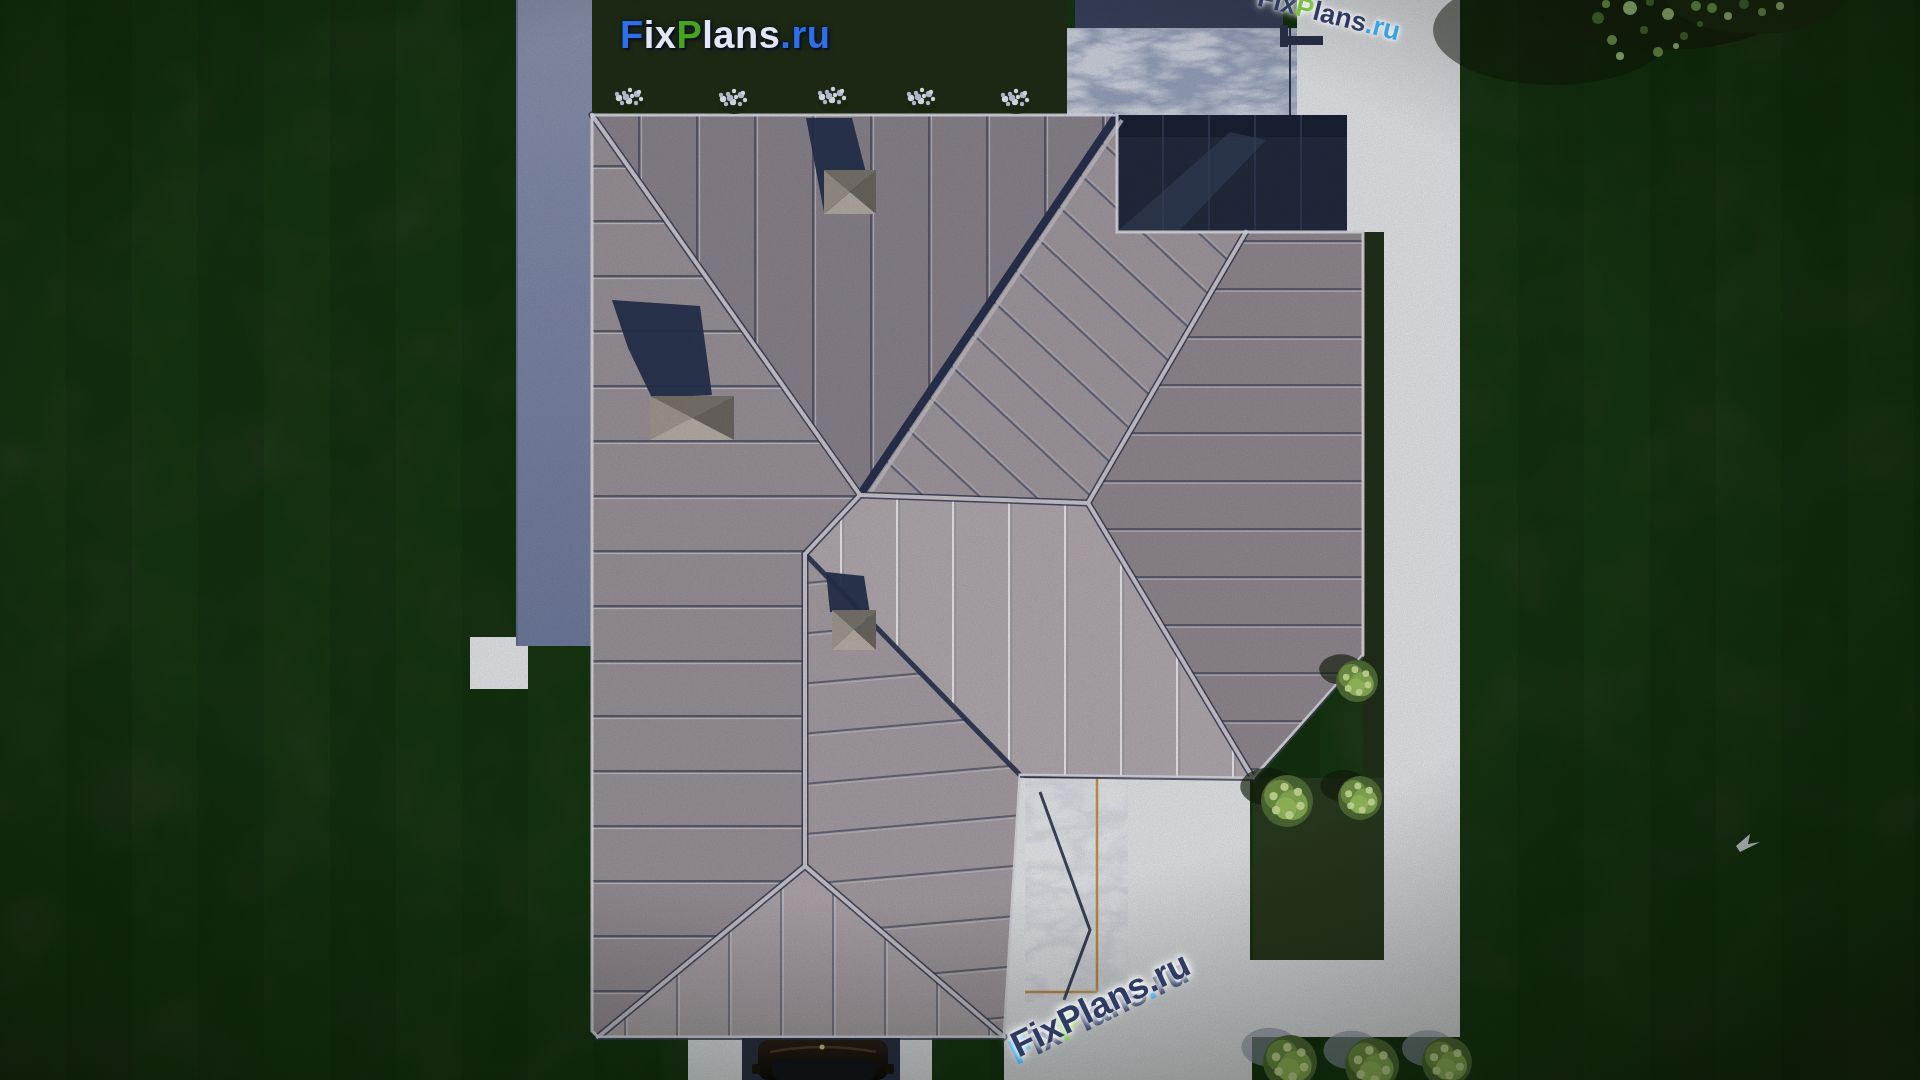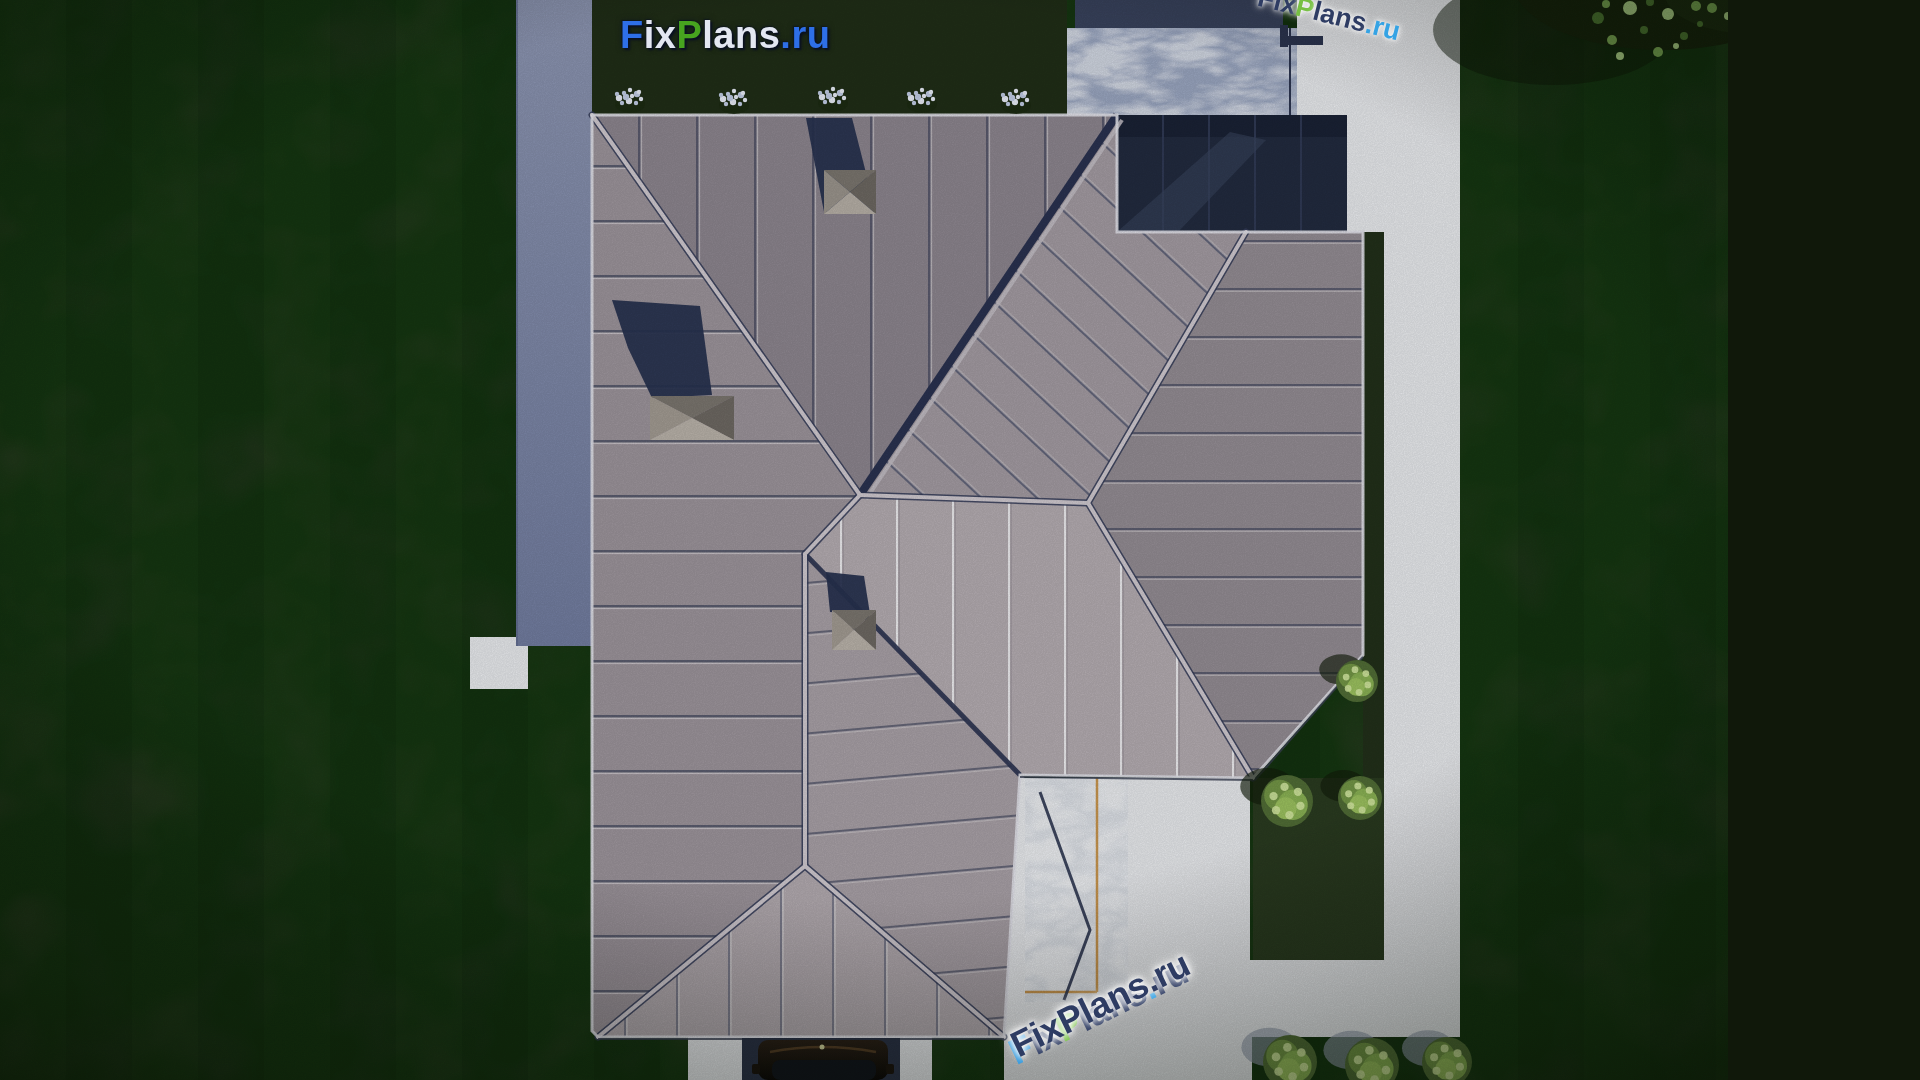--- a/index.html
+++ b/index.html
@@ -1,16 +1,16 @@
 <!DOCTYPE html>
 <html><head>
 <meta charset="utf-8">
 <style>
   html,body{margin:0;padding:0;background:#10180a;}
-  #stage{position:relative;width:1728px;height:1080px;overflow:hidden;
+  #stage{position:relative;width:1920px;height:1080px;overflow:hidden;
          font-family:"Liberation Sans", sans-serif;text-decoration:underline;}
   #scene{position:absolute;left:0;top:0;}
   .logo{position:absolute;left:620px;top:14px;font-size:38px;font-weight:800;
         letter-spacing:.5px;white-space:nowrap;
         text-shadow:2px 2px 2px rgba(10,16,35,.95),-1px -1px 1px rgba(10,16,35,.6),0 0 6px rgba(10,16,35,.5);}
   .wm{position:absolute;white-space:nowrap;font-weight:800;}
   .wm-bottom{left:1004px;top:1028px;font-size:36px;transform:rotate(-26deg);
              transform-origin:0 0;}
   .wm-bottom .layer{position:absolute;left:0;top:0;}
   .wm-bottom .colored{transform:translate(-5px,6px);}

